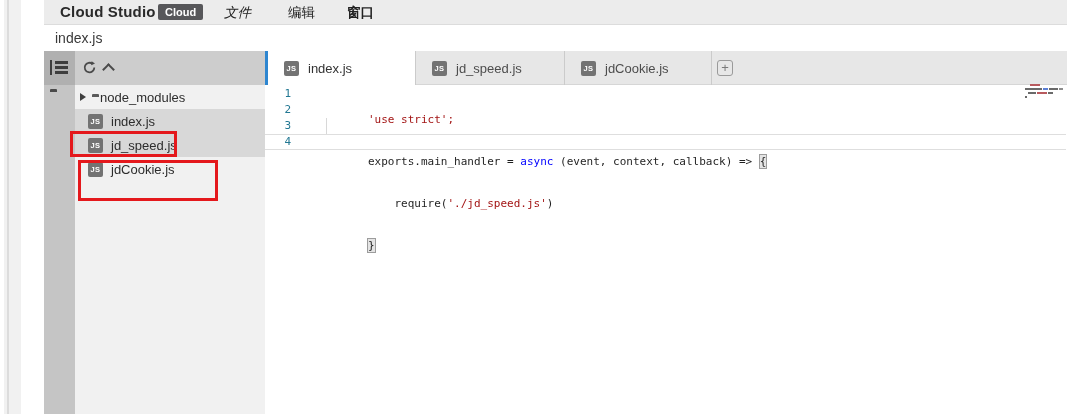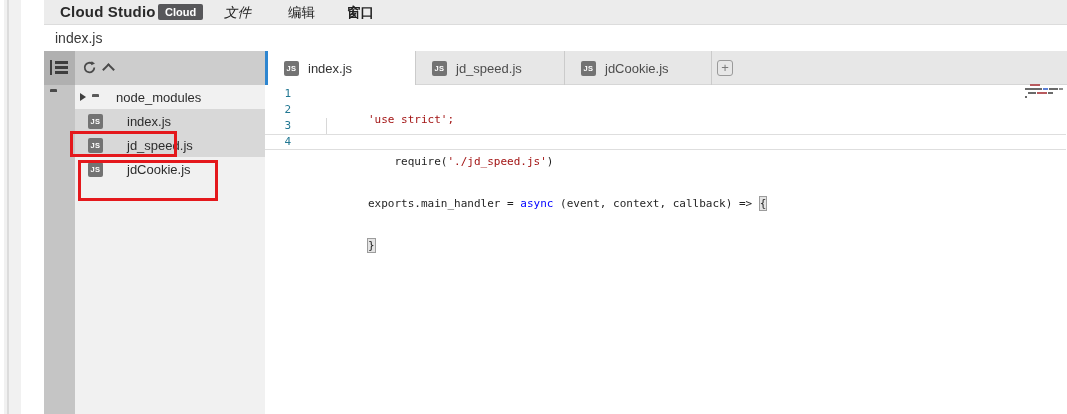--- a/index.html
+++ b/index.html
@@ -43,21 +43,21 @@
 
   #file-tree { position:absolute; left:0; top:34px; width:190px; }
   .tree-row { position:relative; width:190px; height:24px; display:flex; align-items:center; font-size:13px; color:#2d2d2d; cursor:default; }
   .tree-row.hl { background:#d8d8d8; }
   .expand-arrow { width:0; height:0; border-left:6px solid #3f3f3f; border-top:4px solid transparent; border-bottom:4px solid transparent; margin-left:5px; }
   .tree-folder { margin-left:6px; }
   .tree-folder .folder-shape { width:15px; height:10px; background:#5a5a5a; }
   .tree-folder .folder-shape::before { background:#5a5a5a; }
   .js-badge { width:15px; height:15px; background:#737373; border-radius:2px; color:#ffffff; font-size:7.5px; font-weight:bold; display:flex; align-items:center; justify-content:center; letter-spacing:0.3px; }
   .tree-row .js-badge { margin-left:13px; }
-  .tree-label { margin-left:24px; }
+  .tree-label { margin-left:8px; }
 
   
   .annotation { position:absolute; border:3px solid #e4181c; background:transparent; z-index:30; }
   #annotation-1 { left:70px; top:131px; width:107px; height:26px; }
   #annotation-2 { left:78px; top:160px; width:140px; height:41px; }
 
   
   #tab-bar { position:absolute; left:265px; top:51px; width:802px; height:34px; background:#e7e7e7; border-bottom:1px solid #d6d6d6; }
   .active-accent { position:absolute; left:0; top:0; width:3px; height:34px; background:#2e86d0; z-index:3; }
   .tab { position:absolute; top:0; height:34px; display:flex; align-items:center; padding-left:16px; gap:9px; font-size:13px; color:#4d4d4d; cursor:default; }
@@ -180,22 +180,22 @@
 
     <div id="gutter">
       <div class="ln">1</div>
       <div class="ln">2</div>
       <div class="ln">3</div>
       <div class="ln">4</div>
     </div>
 
     <div id="code-area">
       <div class="code-line"><span class="tok str">'use strict';</span></div>
+      <div class="code-line"><span class="tok">exports.main_handler = </span><span class="tok kw">async</span><span class="tok"> (event, context, callback) =&gt; </span><span class="cursor-bar"></span><span class="tok bracket">{</span></div>
       <div class="code-line"><span class="tok">    </span><span class="tok">require(</span><span class="tok str">'./jd_speed.js'</span><span class="tok">)</span></div>
-      <div class="code-line"><span class="tok">exports.main_handler = </span><span class="tok kw">async</span><span class="tok"> (event, context, callback) =&gt; </span><span class="cursor-bar"></span><span class="tok bracket">{</span></div>
       <div class="code-line"><span class="tok bracket">}</span></div>
     </div>
 
     <div id="minimap">
         <div class="seg" style="left: 5px; top: 0px; width: 10px; background: rgb(184, 90, 94);"></div>
         <div class="seg" style="left: 0px; top: 4px; width: 17px; background: rgb(106, 106, 106);"></div>
         <div class="seg" style="left: 18px; top: 4px; width: 5px; background: rgb(91, 127, 212);"></div>
         <div class="seg" style="left: 24px; top: 4px; width: 9px; background: rgb(106, 106, 106);"></div>
         <div class="seg" style="left: 34px; top: 4px; width: 4px; background: rgb(141, 141, 141);"></div>
         <div class="seg" style="left: 3px; top: 8px; width: 8px; background: rgb(106, 106, 106);"></div>

